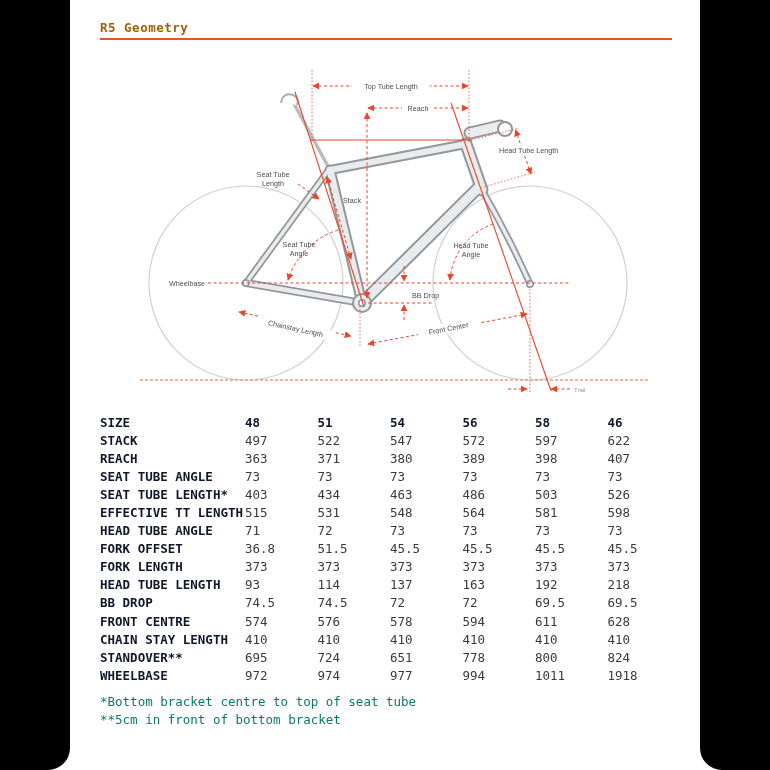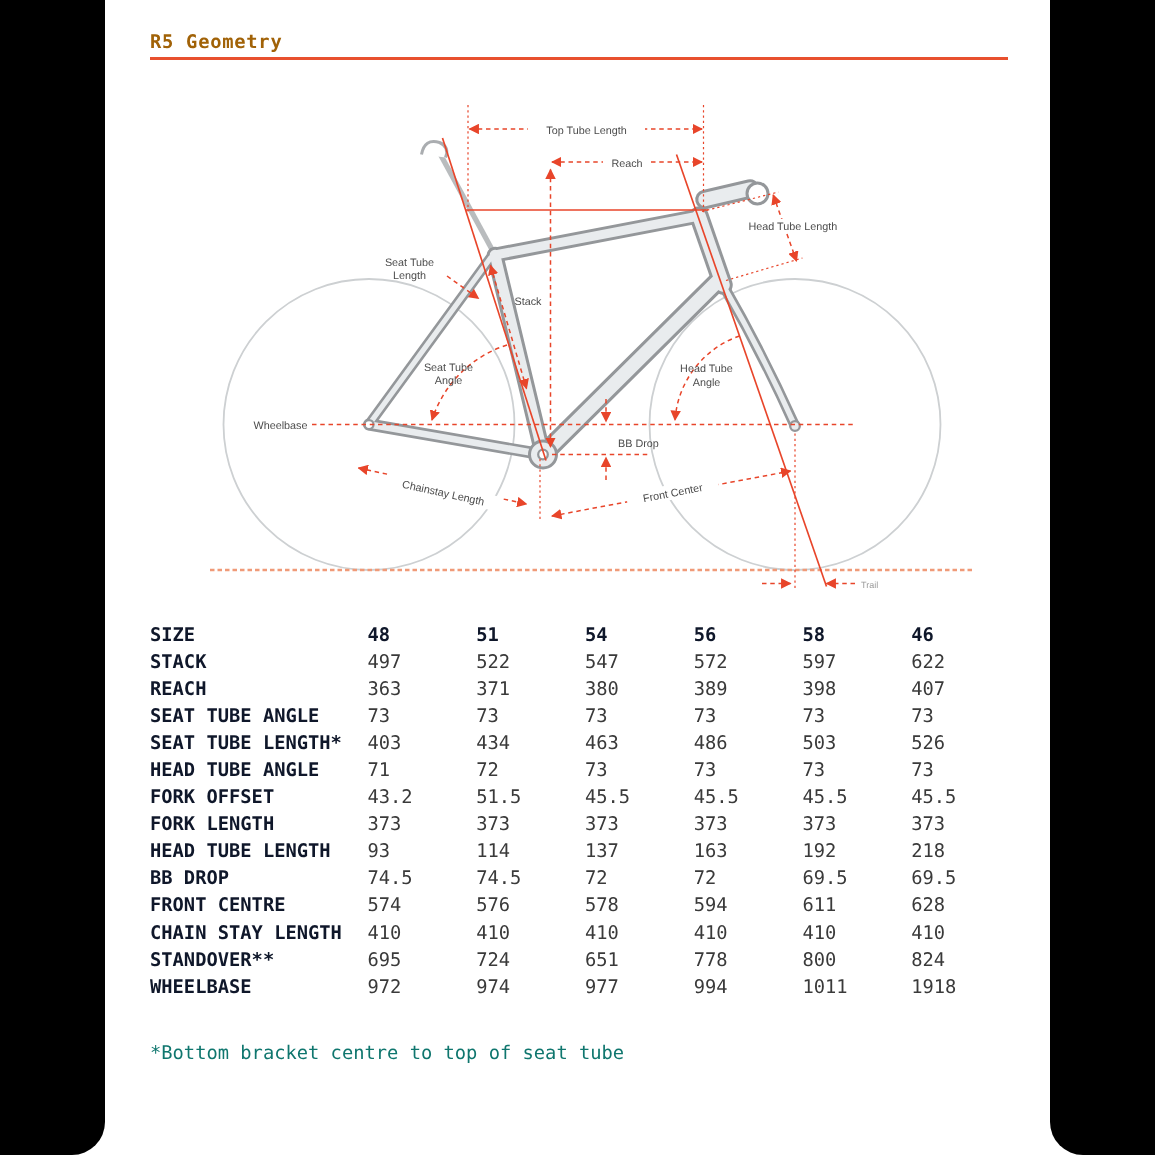--- a/index.html
+++ b/index.html
@@ -176,31 +176,40 @@
       <div class="trow">
         <div class="cell label">SEAT TUBE LENGTH*</div>
         <div class="cell val">403</div>
         <div class="cell val">434</div>
         <div class="cell val">463</div>
         <div class="cell val">486</div>
         <div class="cell val">503</div>
         <div class="cell val">526</div>
       </div>
       <div class="trow">
+        <div class="cell label">EFFECTIVE TT LENGTH</div>
+        <div class="cell val">515</div>
+        <div class="cell val">531</div>
+        <div class="cell val">548</div>
+        <div class="cell val">564</div>
+        <div class="cell val">581</div>
+        <div class="cell val">598</div>
+      </div>
+      <div class="trow">
         <div class="cell label">HEAD TUBE ANGLE</div>
         <div class="cell val">71</div>
         <div class="cell val">72</div>
         <div class="cell val">73</div>
         <div class="cell val">73</div>
         <div class="cell val">73</div>
         <div class="cell val">73</div>
       </div>
       <div class="trow">
         <div class="cell label">FORK OFFSET</div>
-        <div class="cell val">43.2</div>
+        <div class="cell val">36.8</div>
         <div class="cell val">51.5</div>
         <div class="cell val">45.5</div>
         <div class="cell val">45.5</div>
         <div class="cell val">45.5</div>
         <div class="cell val">45.5</div>
       </div>
       <div class="trow">
         <div class="cell label">FORK LENGTH</div>
         <div class="cell val">373</div>
         <div class="cell val">373</div>
@@ -261,13 +270,14 @@
         <div class="cell val">977</div>
         <div class="cell val">994</div>
         <div class="cell val">1011</div>
         <div class="cell val">1918</div>
       </div>
     </div>
 </div>
 
 <div class="footnotes">
   <div>*Bottom bracket centre to top of seat tube</div>
+  <div>**5cm in front of bottom bracket</div>
 </div>
 
 </body></html>

